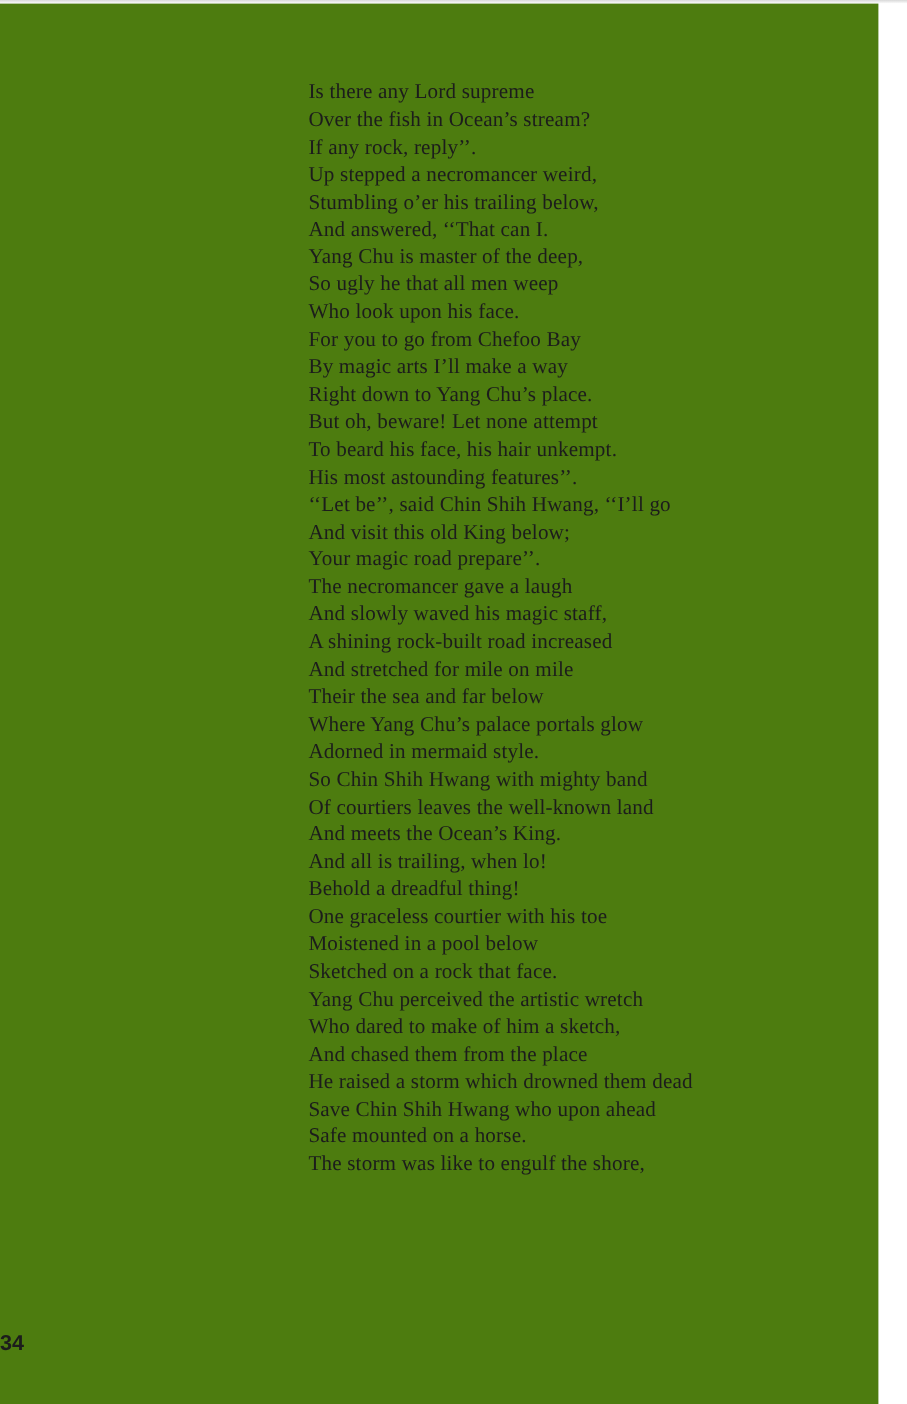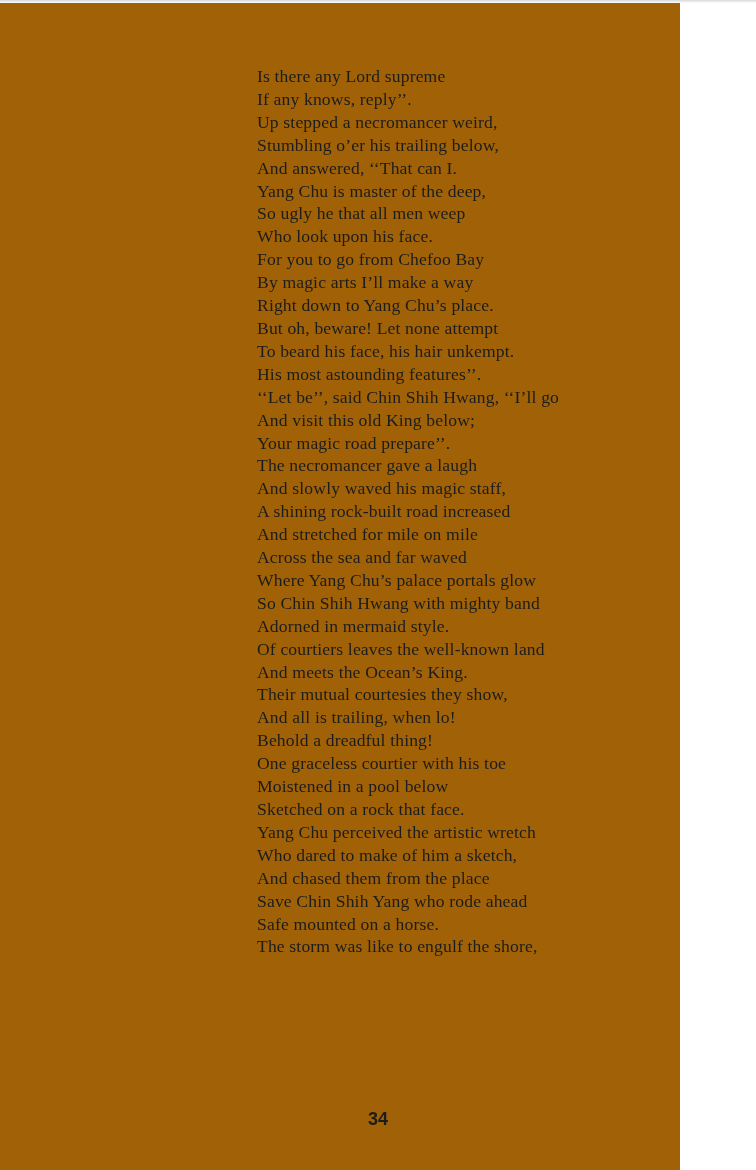--- a/index.html
+++ b/index.html
@@ -10,23 +10,23 @@
       width: 756px;
       height: 1170px;
       background: #ffffff;
       position: relative;
       overflow: hidden;
     }
     .page {
       position: absolute;
       left: 0;
       top: 0;
-      width: 680px;
+      width: 732px;
       height: 1170px;
-      background: #a16207;
+      background: #4d7c0f;
     }
     .top-edge {
       position: absolute;
       left: 0;
       top: 0;
       width: 756px;
       height: 3px;
       background: linear-gradient(to bottom, #d8d8d8, #fefefe);
     }
     .poem {
@@ -45,69 +45,70 @@
     .poem li {
       white-space: nowrap;
       margin: 0;
       padding: 0;
     }
     .page-number {
       position: absolute;
       left: 0;
       width: 756px;
       top: 1109px;
-      text-align: center;
+      text-align: left;
       font-family: "Liberation Sans", "DejaVu Sans", sans-serif;
       font-weight: bold;
       font-size: 18px;
       color: #1c1c1c;
     }
   </style>
 </head>
 <body>
 
 <div class="page">
   <div class="top-edge"></div>
 
   <ul class="poem">
     <li>Is there any Lord supreme</li>
-    <li>If any knows, reply’’.</li>
+    <li>Over the fish in Ocean’s stream?</li>
+    <li>If any rock, reply’’.</li>
     <li>Up stepped a necromancer weird,</li>
     <li>Stumbling o’er his trailing below,</li>
     <li>And answered, ‘‘That can I.</li>
     <li>Yang Chu is master of the deep,</li>
     <li>So ugly he that all men weep</li>
     <li>Who look upon his face.</li>
     <li>For you to go from Chefoo Bay</li>
     <li>By magic arts I’ll make a way</li>
     <li>Right down to Yang Chu’s place.</li>
     <li>But oh, beware! Let none attempt</li>
     <li>To beard his face, his hair unkempt.</li>
     <li>His most astounding features’’.</li>
     <li>‘‘Let be’’, said Chin Shih Hwang, ‘‘I’ll go</li>
     <li>And visit this old King below;</li>
     <li>Your magic road prepare’’.</li>
     <li>The necromancer gave a laugh</li>
     <li>And slowly waved his magic staff,</li>
     <li>A shining rock-built road increased</li>
     <li>And stretched for mile on mile</li>
-    <li>Across the sea and far waved</li>
+    <li>Their the sea and far below</li>
     <li>Where Yang Chu’s palace portals glow</li>
+    <li>Adorned in mermaid style.</li>
     <li>So Chin Shih Hwang with mighty band</li>
-    <li>Adorned in mermaid style.</li>
     <li>Of courtiers leaves the well-known land</li>
     <li>And meets the Ocean’s King.</li>
-    <li>Their mutual courtesies they show,</li>
     <li>And all is trailing, when lo!</li>
     <li>Behold a dreadful thing!</li>
     <li>One graceless courtier with his toe</li>
     <li>Moistened in a pool below</li>
     <li>Sketched on a rock that face.</li>
     <li>Yang Chu perceived the artistic wretch</li>
     <li>Who dared to make of him a sketch,</li>
     <li>And chased them from the place</li>
-    <li>Save Chin Shih Yang who rode ahead</li>
+    <li>He raised a storm which drowned them dead</li>
+    <li>Save Chin Shih Hwang who upon ahead</li>
     <li>Safe mounted on a horse.</li>
     <li>The storm was like to engulf the shore,</li>
   </ul>
 
   <div class="page-number">34</div>
 </div>
 
 </body></html>

